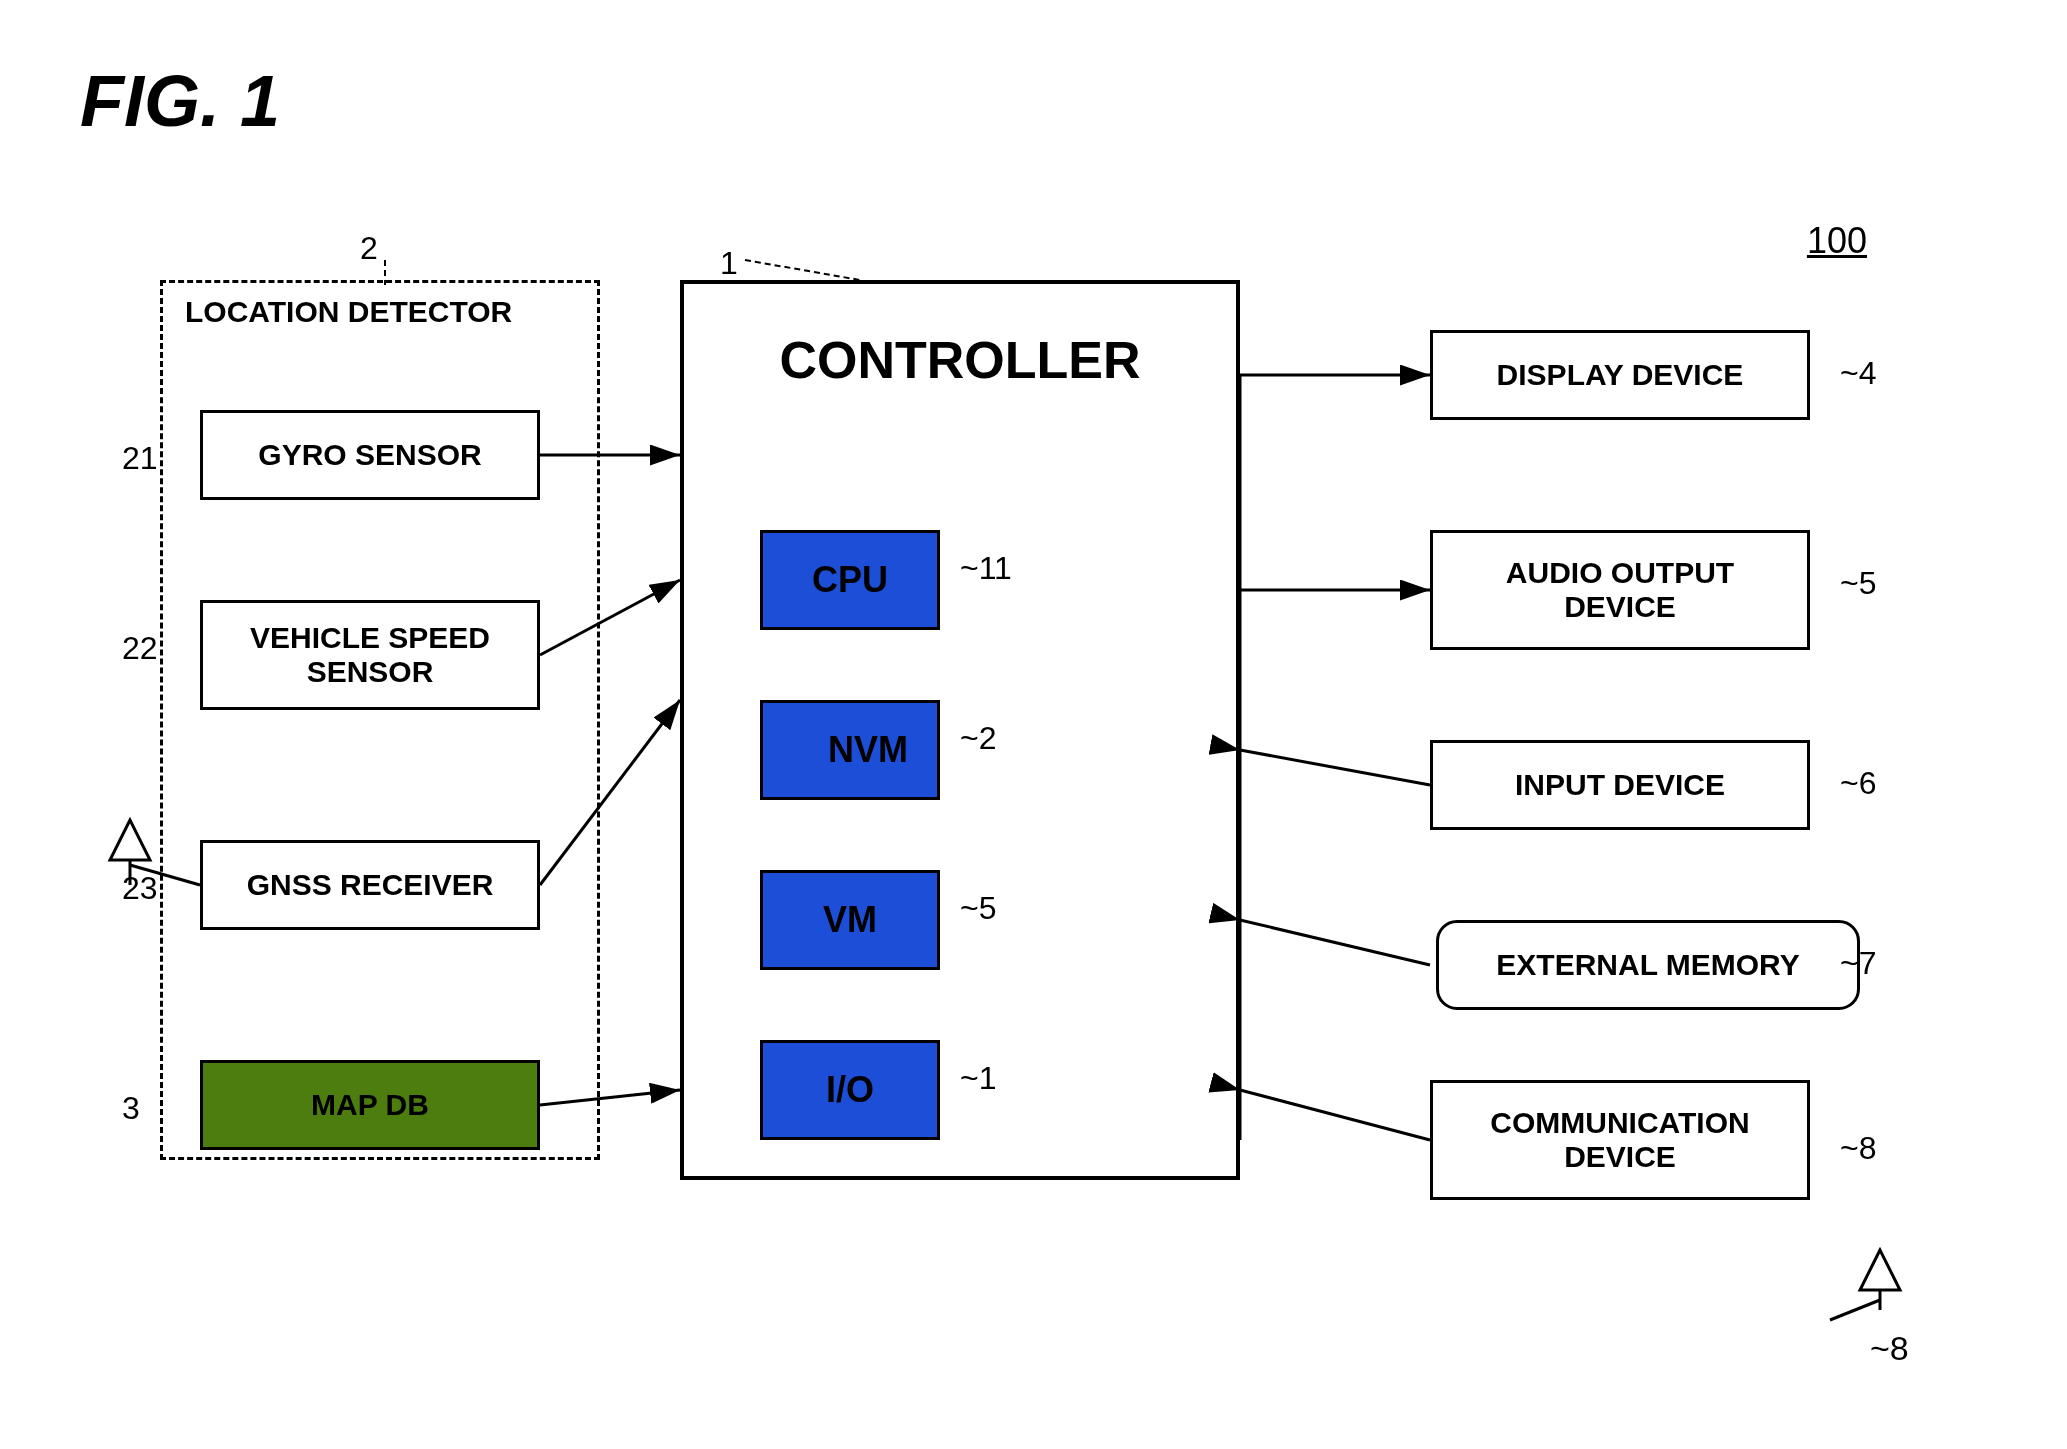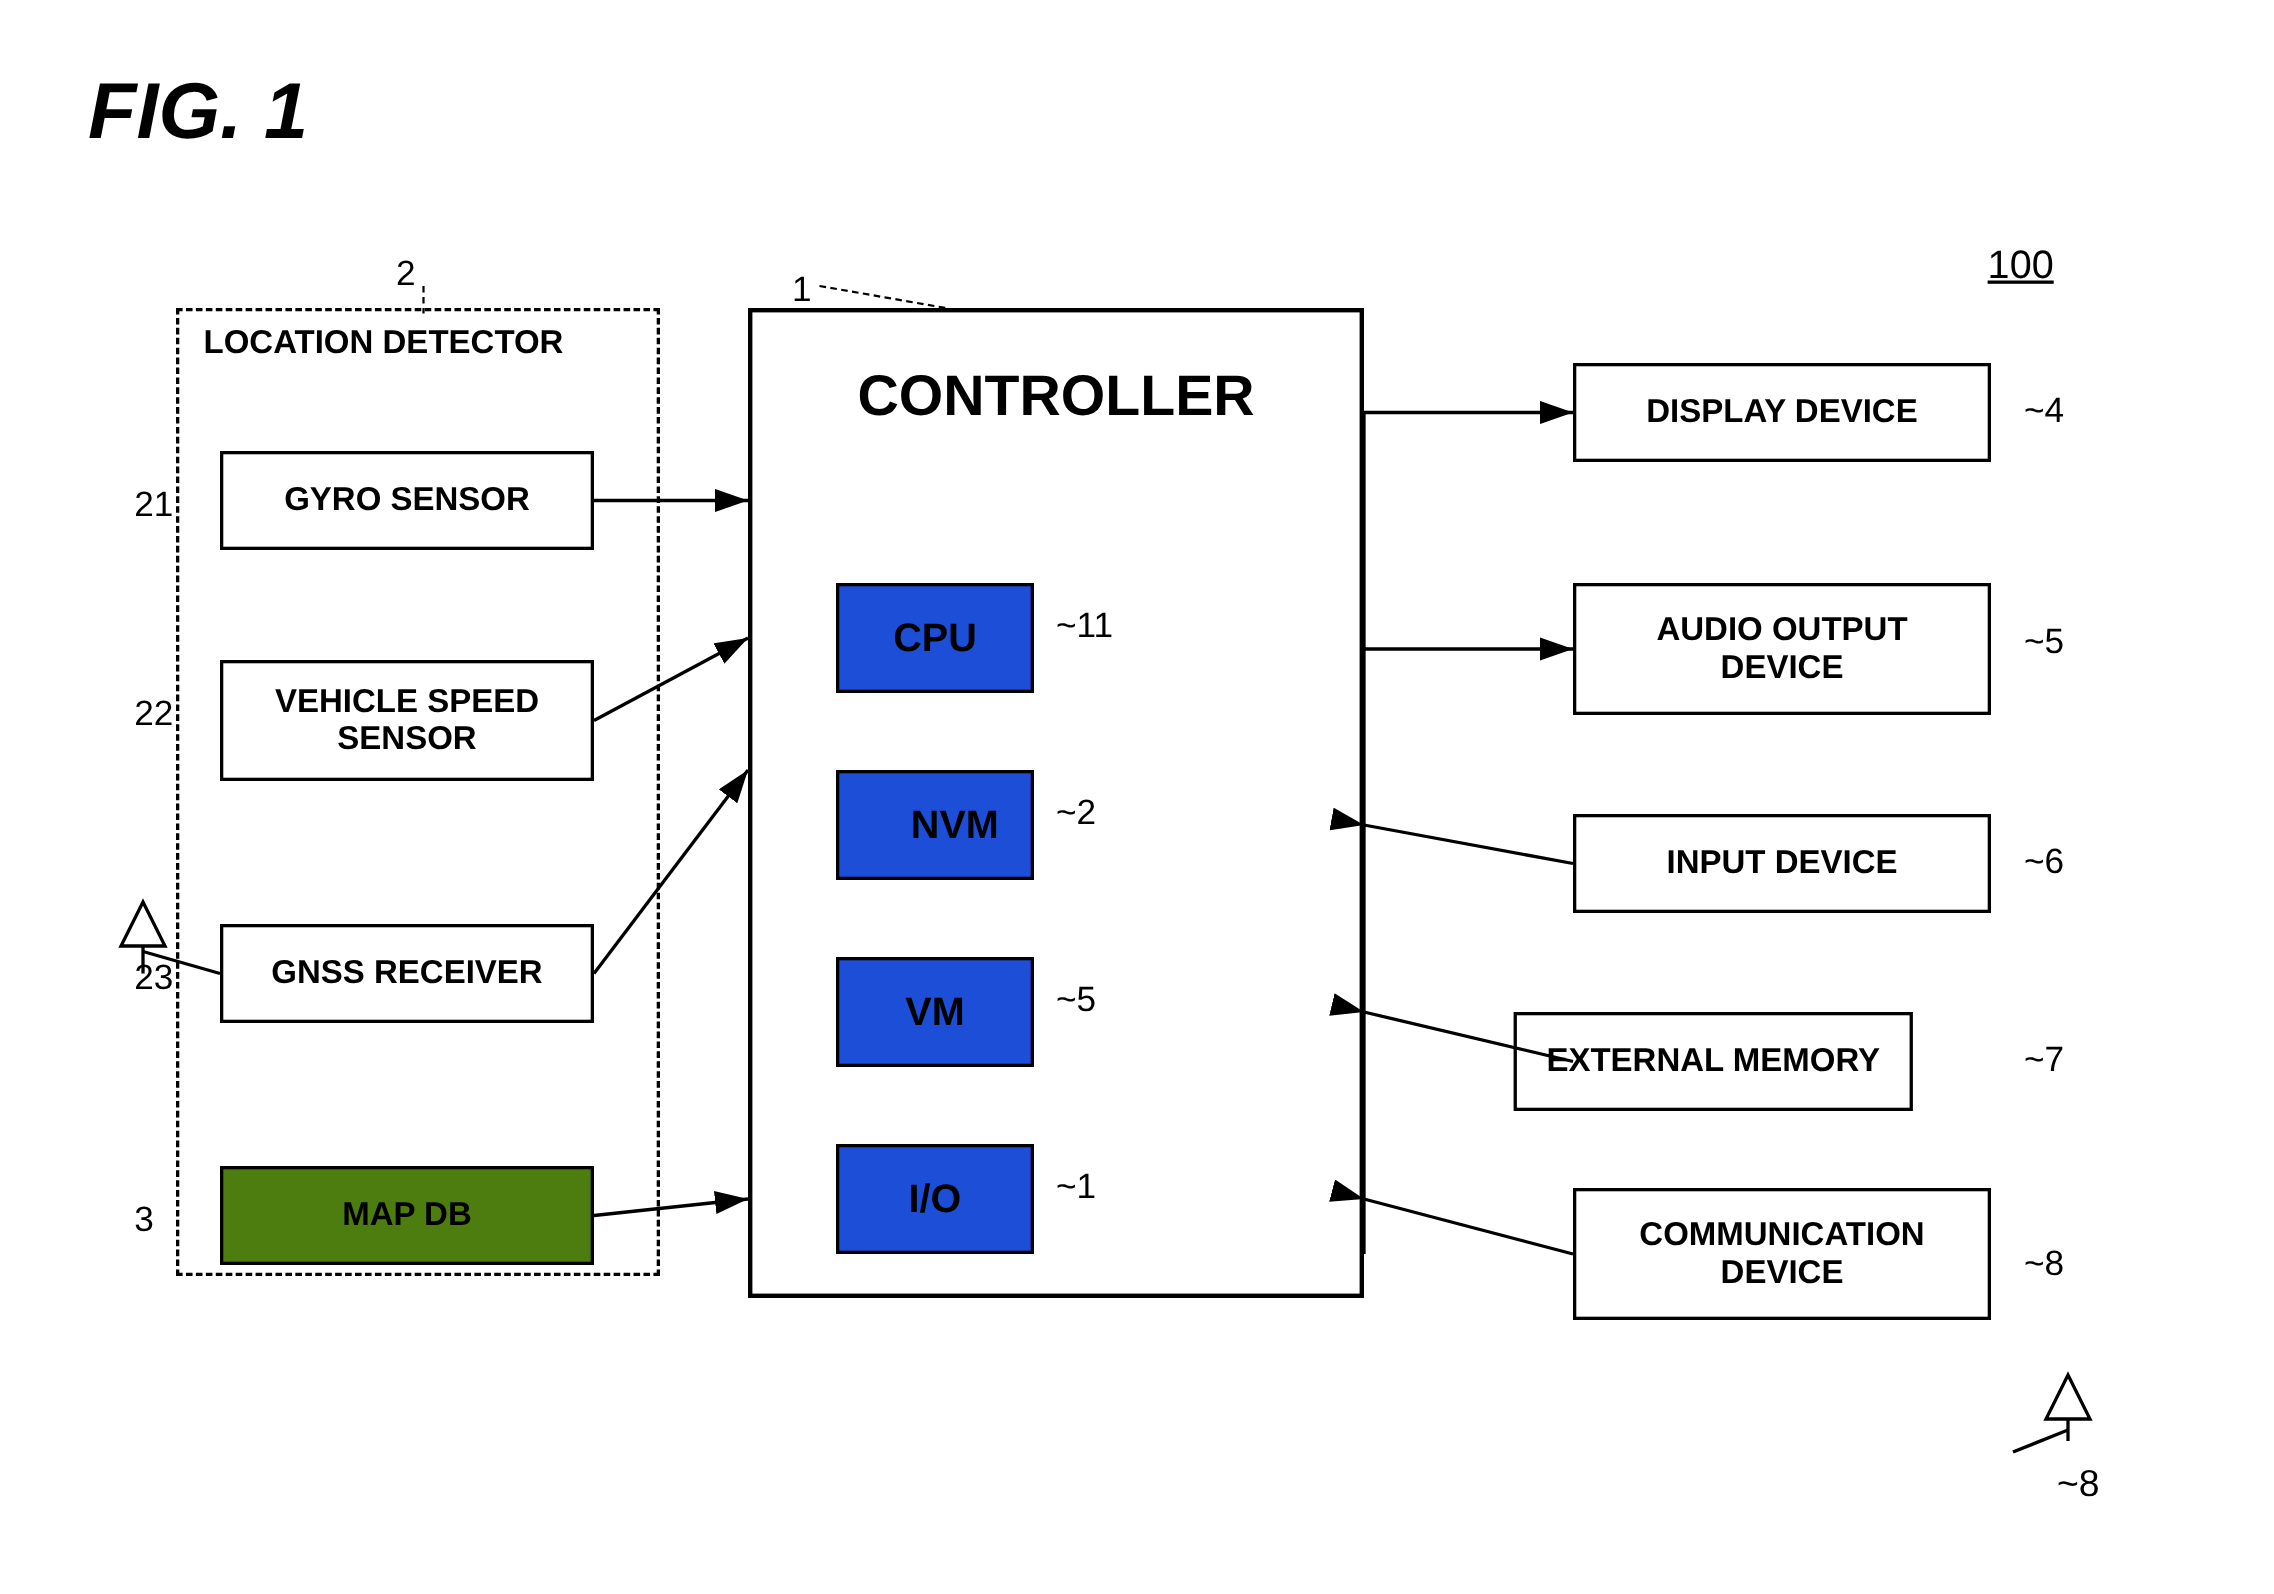--- a/index.html
+++ b/index.html
@@ -186,24 +186,25 @@
     }
 
     .input-box {
       left: 1430px;
       top: 740px;
       width: 380px;
       height: 90px;
     }
 
     .extmem-box {
-      left: 1376px;
+      left: 1436px;
       top: 920px;
-      width: 363px;
-      height: 90px;
+      width: 424px;
+      height: 90px;
+      border-radius: 21px;
     }
 
     .comm-box {
       left: 1430px;
       top: 1080px;
       width: 380px;
       height: 120px;
     }
 
     

